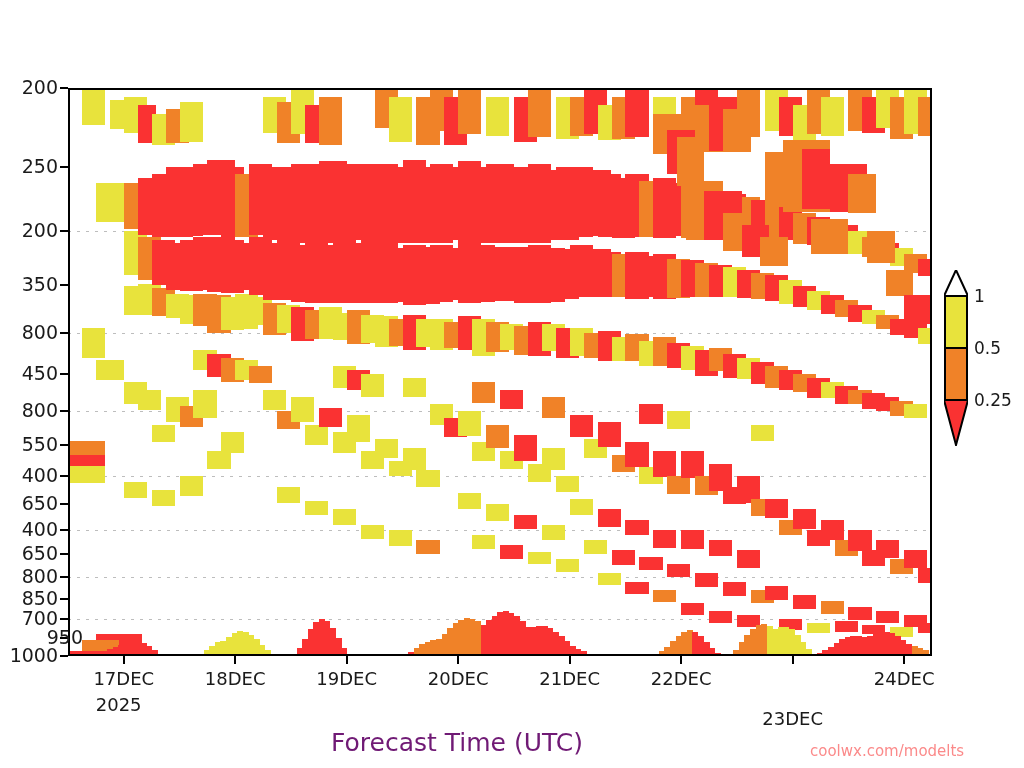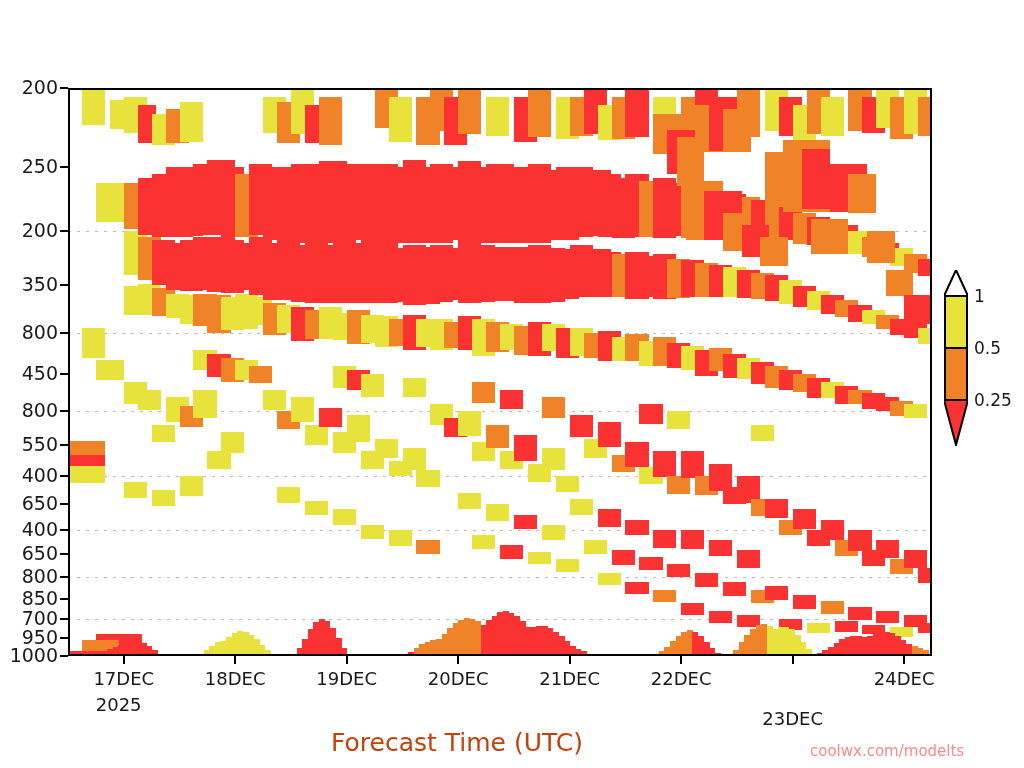--- a/index.html
+++ b/index.html
@@ -26,21 +26,21 @@
   .ylab{position:absolute;text-align:right;font-size:19px;color:#1a1a1a;
         white-space:nowrap;}
   .ytickmark{position:absolute;left:60px;width:8px;height:2px;background:#000;}
 
   .xlab{position:absolute;font-size:18px;color:#1a1a1a;white-space:nowrap;
         text-align:center;}
   .xtickmark{position:absolute;top:656px;width:2px;height:8px;background:#000;}
   .yearlab{position:absolute;font-size:18px;color:#1a1a1a;}
 
   .xaxis-title{position:absolute;left:0;top:728px;width:1024px;text-align:center;
-               font-size:25px;color:#c2410c;}
+               font-size:25px;color:#701a75;}
   .xaxis-title span{display:inline-block;margin-left:-110px;}
 
   .watermark{position:absolute;left:810px;top:742px;font-size:15px;color:#fb8a8a;
              white-space:nowrap;}
 
   
   #cbar{position:absolute;left:944px;top:296px;width:24px;height:148px;}
   .cseg{position:absolute;left:0;width:24px;border-left:2px solid #000;
         border-right:2px solid #000;box-sizing:border-box;}
   .ctri{position:absolute;left:0;width:0;height:0;border-left:12px solid transparent;
@@ -634,21 +634,21 @@
       <div class="ylab" style="top: 518.123px; left: 0px; width: 58px;">400</div>
       <div class="ytickmark" style="top: 553.472px;"></div>
       <div class="ylab" style="top: 542.472px; left: 0px; width: 58px;">650</div>
       <div class="ytickmark" style="top: 576.249px;"></div>
       <div class="ylab" style="top: 565.249px; left: 0px; width: 58px;">800</div>
       <div class="ytickmark" style="top: 597.644px;"></div>
       <div class="ylab" style="top: 586.644px; left: 0px; width: 58px;">850</div>
       <div class="ytickmark" style="top: 617.816px;"></div>
       <div class="ylab" style="top: 606.816px; left: 0px; width: 58px;">700</div>
       <div class="ytickmark" style="top: 636.898px;"></div>
-      <div class="ylab" style="top: 625.898px; left: 0px; width: 58px;">950</div>
+      <div class="ylab" style="top: 625.898px; left: 0px; width: 58px; padding-left: 25px;">950</div>
       <div class="ytickmark" style="top: 655px;"></div>
       <div class="ylab" style="top: 644px; left: 0px; width: 58px;">1000</div>
     </div>
   <div id="axes-x">
       <div class="xtickmark" style="left: 122.742px;"></div>
       <div class="xlab" style="left: 75.7419px; top: 668px; width: 96px;">17DEC</div>
       <div class="xtickmark" style="left: 234.226px;"></div>
       <div class="xlab" style="left: 187.226px; top: 668px; width: 96px;">18DEC</div>
       <div class="xtickmark" style="left: 345.71px;"></div>
       <div class="xlab" style="left: 298.71px; top: 668px; width: 96px;">19DEC</div>

